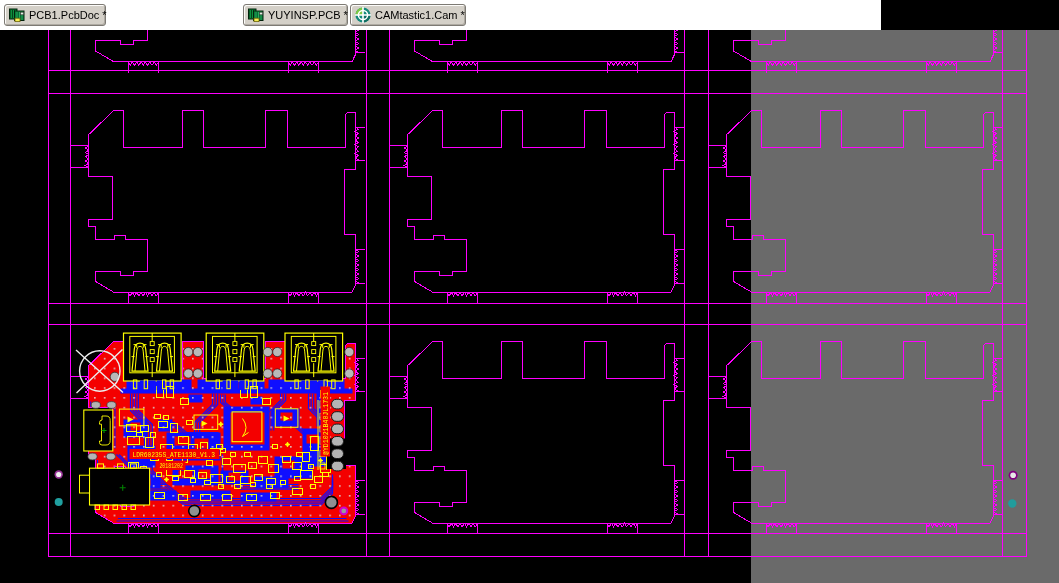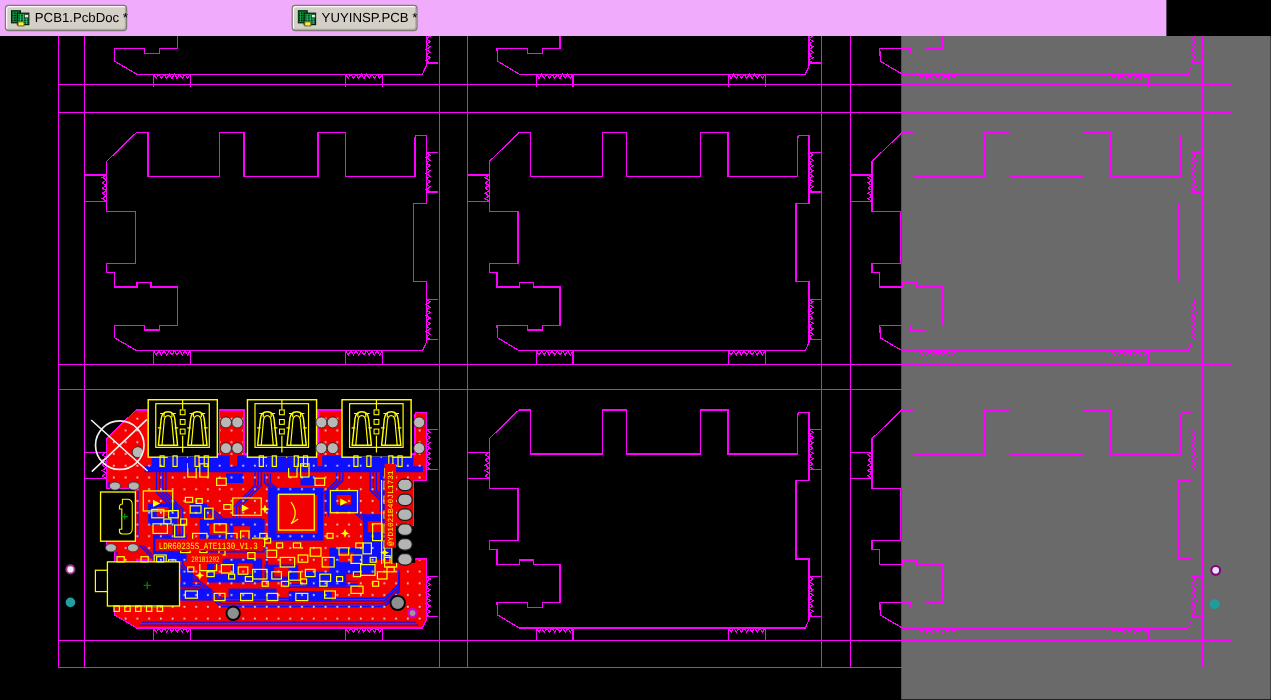--- a/index.html
+++ b/index.html
@@ -1,16 +1,16 @@
 <!DOCTYPE html>
 <html><head>
 <meta charset="utf-8">
 <style>
 html,body{margin:0;padding:0;background:#000;width:1059px;height:583px;overflow:hidden;font-family:"Liberation Sans",sans-serif}
-#bar{position:absolute;left:0;top:0;width:972px;height:30px;background:#f0abfc}
+#bar{position:absolute;left:0;top:0;width:881px;height:30px;background:#ffffff}
 .tab{position:absolute;top:4px;height:20px;background:#d4d0c8;border:1px solid #7d7a74;border-radius:3px;box-shadow:inset 1px 1px 0 #fdfcfa,inset -1px -1px 0 #aeaaa2;display:flex;align-items:center;font-size:11px;color:#000;white-space:nowrap}
 .tab svg{flex-shrink:0}.tab>svg{margin-left:4px;margin-right:4px}
 #wk{position:absolute;left:0;top:30px}
 </style>
 </head>
 <body>
 <div id="bar">
 <div class="tab" style="left:4px;width:100px">
       <svg width="16" height="15" viewBox="0 0 16 15">
         <rect x="0.5" y="1" width="7.5" height="10" fill="#0c7c34" stroke="#02220c" stroke-width="1"></rect>
@@ -29,20 +29,30 @@
         <rect x="0.5" y="1" width="7.5" height="10" fill="#0c7c34" stroke="#02220c" stroke-width="1"></rect>
         <path d="M1.5 3h5.5M1.5 5h5.5M1.5 7h5.5M1.5 9h5.5" stroke="#000" stroke-width="0.9"></path>
         <path d="M2.5 2v8M4.5 2v8M6.5 2v8" stroke="#0fa346" stroke-width="0.8"></path>
         <rect x="5.5" y="3" width="9.5" height="9.5" fill="#0e8c3c" stroke="#02220c" stroke-width="1"></rect>
         <path d="M6.5 5h8M6.5 7h8M6.5 9h8M6.5 11h8" stroke="#043" stroke-width="0.9"></path>
         <path d="M8 4v8M10.5 4v8M13 4v8" stroke="#2fbf62" stroke-width="0.8"></path>
         <rect x="6" y="10.2" width="5" height="3.4" fill="#f5ef52" stroke="#6e6508" stroke-width="0.8"></rect>
         <rect x="11.5" y="4.2" width="3.2" height="2.6" fill="#dff0df" stroke="#333" stroke-width="0.6"></rect>
       </svg>
       <span>YUYINSP.PCB *</span>
+    </div>
+<div class="tab" style="left:350px;width:114px">
+      <svg width="16" height="16" viewBox="0 0 16 16">
+        <circle cx="8" cy="8" r="7.6" fill="#15897b"></circle>
+        <path d="M8 0.4a7.6 7.6 0 0 0 -7.6 7.6h7.6z" fill="#7cc944"></path>
+        <path d="M8 15.6a7.6 7.6 0 0 0 7.6 -7.6h-7.6z" fill="#0e6e62"></path>
+        <circle cx="8" cy="8" r="4.6" fill="none" stroke="#fff" stroke-width="1.5"></circle>
+        <path d="M8 0v16M0 8h16" stroke="#fff" stroke-width="1.6"></path>
+      </svg>
+      <span>CAMtastic1.Cam *</span>
     </div>
 </div>
 <svg id="wk" width="1059" height="553" viewBox="0 30 1059 553">
 <rect x="751" y="30" width="308" height="553" fill="#6a6a6a"></rect>
 
 <g stroke="#ff00ff" stroke-width="1" shape-rendering="crispEdges">
 <path d="M48.5 30V556.5M70.5 30V556.5M366.5 30V556.5M389.5 30V556.5M684.5 30V556.5M708.5 30V556.5M1002.5 30V556.5M1026.5 30V556.5" fill="none"></path>
 <path d="M48.5 70.5H1026.5M48.5 93.5H1026.5M48.5 303.5H1026.5M48.5 324.5H1026.5M48.5 533.5H1026.5M48.5 556.5H1026.5" fill="none"></path>
 </g>
 <defs>

